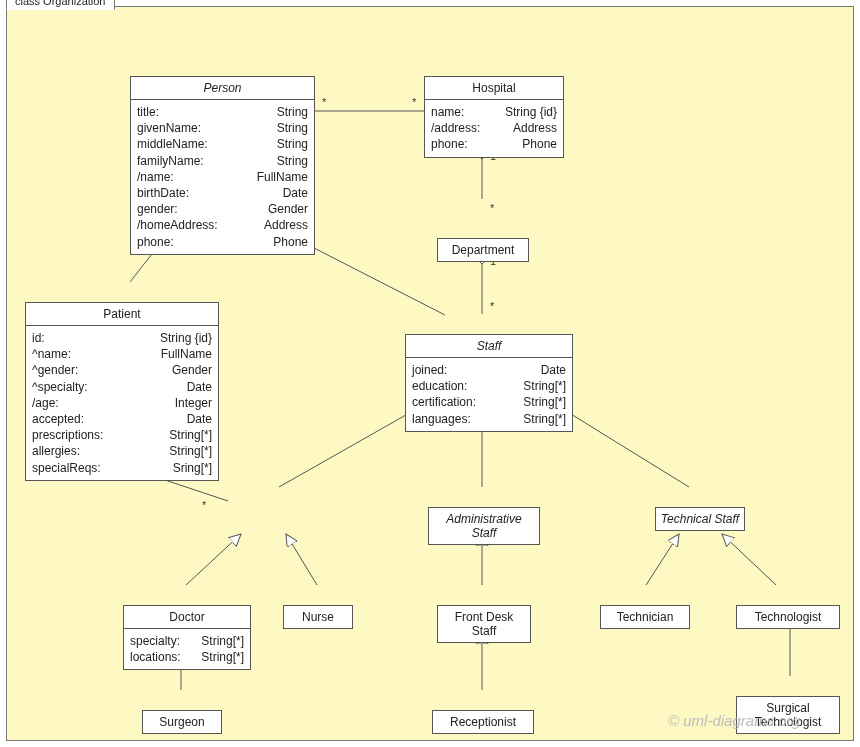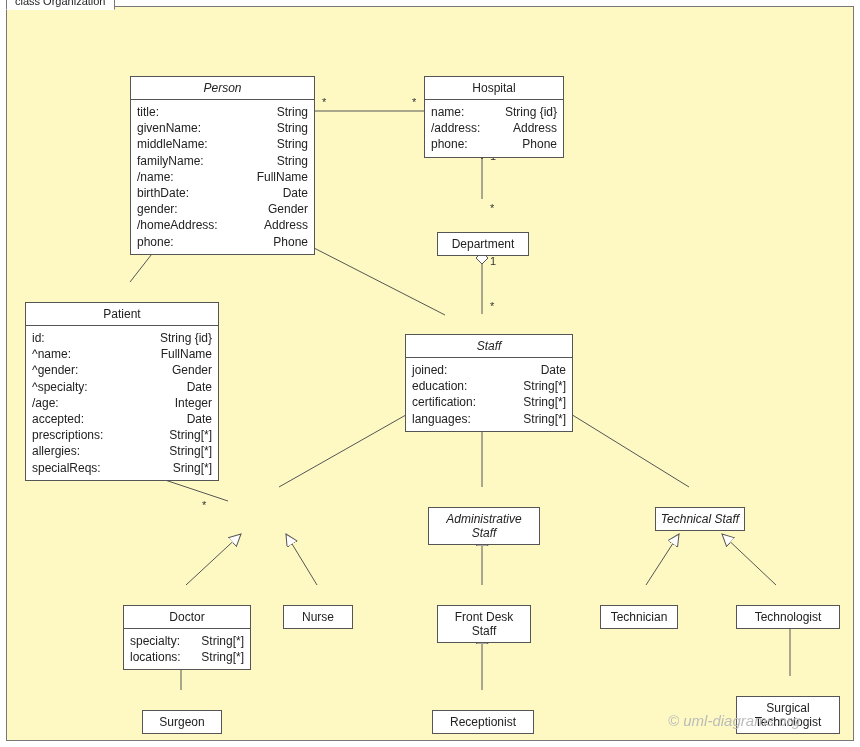--- a/index.html
+++ b/index.html
@@ -196,21 +196,21 @@
           <span>/address:</span>
           <span>Address</span>
         </div>
         <div class="attr-row">
           <span>phone:</span>
           <span>Phone</span>
         </div>
       </div>
   </div>
 
-  <div class="class-box" style="left:437px;top:212px;width:92px">
+  <div class="class-box" style="left:437px;top:218px;width:92px">
     <div class="class-head concrete" style="border-bottom:none">Department</div>
   </div>
 
   <div class="class-box" style="left:405px;top:314px;width:168px">
     <div class="class-head">Staff</div>
     <div class="class-body">
         <div class="attr-row">
           <span>joined:</span>
           <span>Date</span>
         </div>
@@ -295,21 +295,21 @@
   </div>
 
   <div class="class-box" style="left:283px;top:585px;width:70px">
     <div class="class-head concrete" style="border-bottom:none">Nurse</div>
   </div>
 
   <div class="class-box" style="left:437px;top:585px;width:94px">
     <div class="class-head concrete" style="border-bottom:none">Front Desk Staff</div>
   </div>
 
-  <div class="class-box" style="left:600px;top:585px;width:78px">
+  <div class="class-box" style="left:600px;top:585px;width:90px">
     <div class="class-head concrete" style="border-bottom:none">Technician</div>
   </div>
 
   <div class="class-box" style="left:736px;top:585px;width:104px">
     <div class="class-head concrete" style="border-bottom:none">Technologist</div>
   </div>
 
   <div class="class-box" style="left:142px;top:690px;width:80px">
     <div class="class-head concrete" style="border-bottom:none">Surgeon</div>
   </div>

